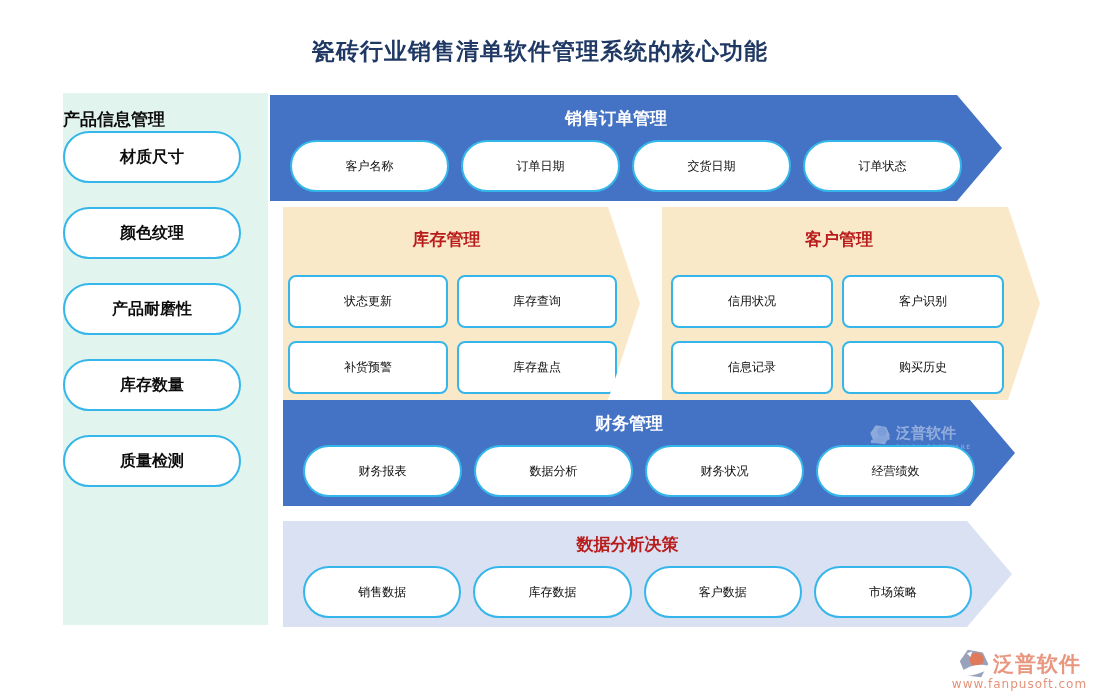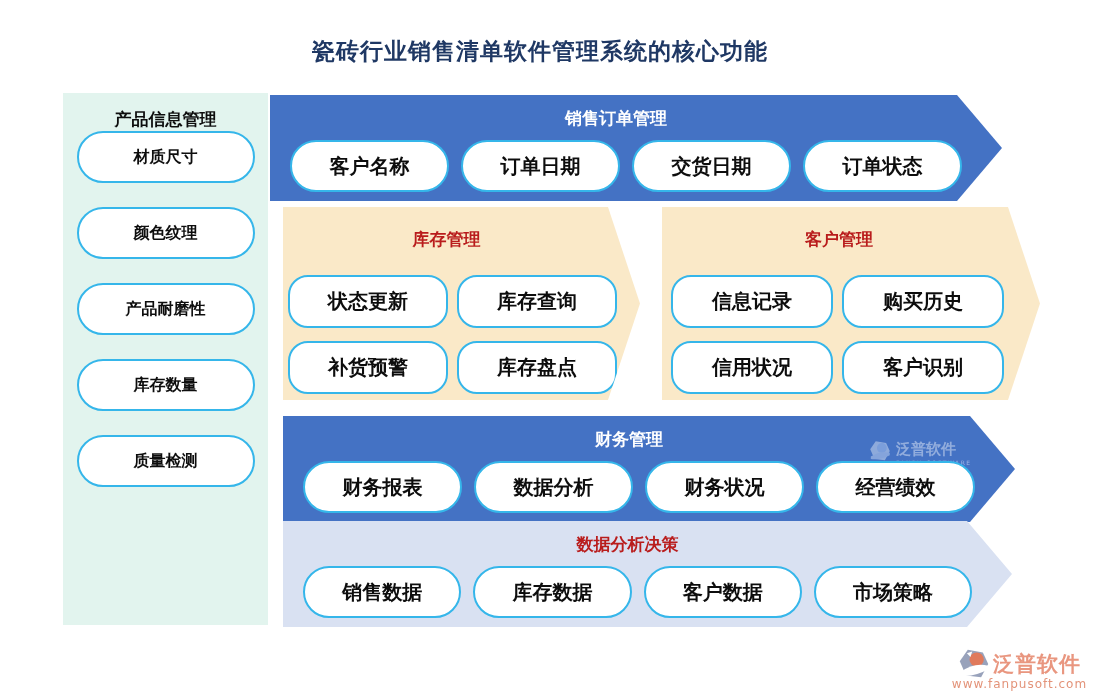--- a/index.html
+++ b/index.html
@@ -10,21 +10,21 @@
     overflow:hidden;
   }
   .page-title {
     position:absolute; left:0; top:36px; width:1080px;
     text-align:center; font-size:23px; font-weight:bold; color:#1F3864;
     letter-spacing:1px;
   }
   
   .sidebar {
     position:absolute; left:63px; top:93px; width:205px; height:532px;
-    background:#E2F4EE; display:flex; flex-direction:column; align-items:center;
+    background:#E2F4EE; display:flex; flex-direction:column; align-items:flex-start;
   }
   .sidebar-title {
     margin-top:15px; font-size:17px; font-weight:bold; color:#0d0d0d;
   }
   .side-pill {
     width:178px; height:52px; border-radius:31px; background:#fff;
     border:2px solid #35B6EA; display:flex; align-items:center; justify-content:center;
     font-size:16px; font-weight:bold; color:#0d0d0d; flex:none;
   }
   .side-pill:nth-of-type(1){ margin-top:56px; }
@@ -41,23 +41,23 @@
     padding-right:40px; margin-top:12px;
   }
   .banner-title.light { color:#ffffff; }
   .pill-row {
     position:absolute; left:20px; right:40px; top:45px; height:52px;
     display:flex; gap:12px;
   }
   .pill {
     flex:1; background:#fff; border:2px solid #35B6EA; border-radius:26px;
     display:flex; align-items:center; justify-content:center;
-    font-size:20px; font-weight:bold; color:#0d0d0d;
+    font-size:12px; font-weight:normal; color:#0d0d0d;
   }
-  .pill.rect { border-radius:20px; }
+  .pill.rect { border-radius:8px; }
   .grid2 {
     position:absolute; top:68px; display:flex; flex-direction:column; gap:13px;
   }
   .grid2 .g-row { display:flex; gap:9px; height:53px; }
   .grid2 .pill { width:160px; flex:none; }
   #sec-customer .grid2 .pill { width:162px; }
   .banner.cream .banner-title { margin-top:21px; padding-right:30px; }
   
   .watermark {
     position:absolute; left:586px; top:24px; display:flex; gap:5px;
@@ -114,31 +114,31 @@
         <div class="pill rect">补货预警</div>
         <div class="pill rect">库存盘点</div>
       </div>
     </div>
   </section>
 
   <section class="banner cream arrow-sm" id="sec-customer" style="left:662px; top:207px; width:378px; height:193px;padding-left:6px;">
     <div class="banner-title">客户管理</div>
     <div class="grid2" style="left:9px;">
       <div class="g-row">
+        <div class="pill rect">信用状况</div>
+        <div class="pill rect">客户识别</div>
+      </div>
+      <div class="g-row">
         <div class="pill rect">信息记录</div>
         <div class="pill rect">购买历史</div>
-      </div>
-      <div class="g-row">
-        <div class="pill rect">信用状况</div>
-        <div class="pill rect">客户识别</div>
       </div>
     </div>
   </section>
 
-  <section class="banner blue arrow-lg" id="sec-finance" style="left:283px; top:416px; width:732px; height:106px;">
+  <section class="banner blue arrow-lg" id="sec-finance" style="left:283px; top:400px; width:732px; height:106px;">
     <div class="banner-title light">财务管理</div>
     <div class="watermark">
       <svg class="wm-glyph" viewBox="0 0 36 36">
         <polygon points="11,2 28,5 34,18 26,33 9,31 2,15" fill="#ffffff"></polygon>
         <circle cx="21" cy="13" r="8" fill="#cfe0ff"></circle>
         <path d="M3,27 Q18,17 34,21 L34,25 Q18,33 3,31 Z" fill="#e8f0ff"></path>
       </svg>
       <div class="wm-col">
         <span class="wm-name">泛普软件</span>
         <span class="wm-sub">FANPU SOFTWARE</span>

